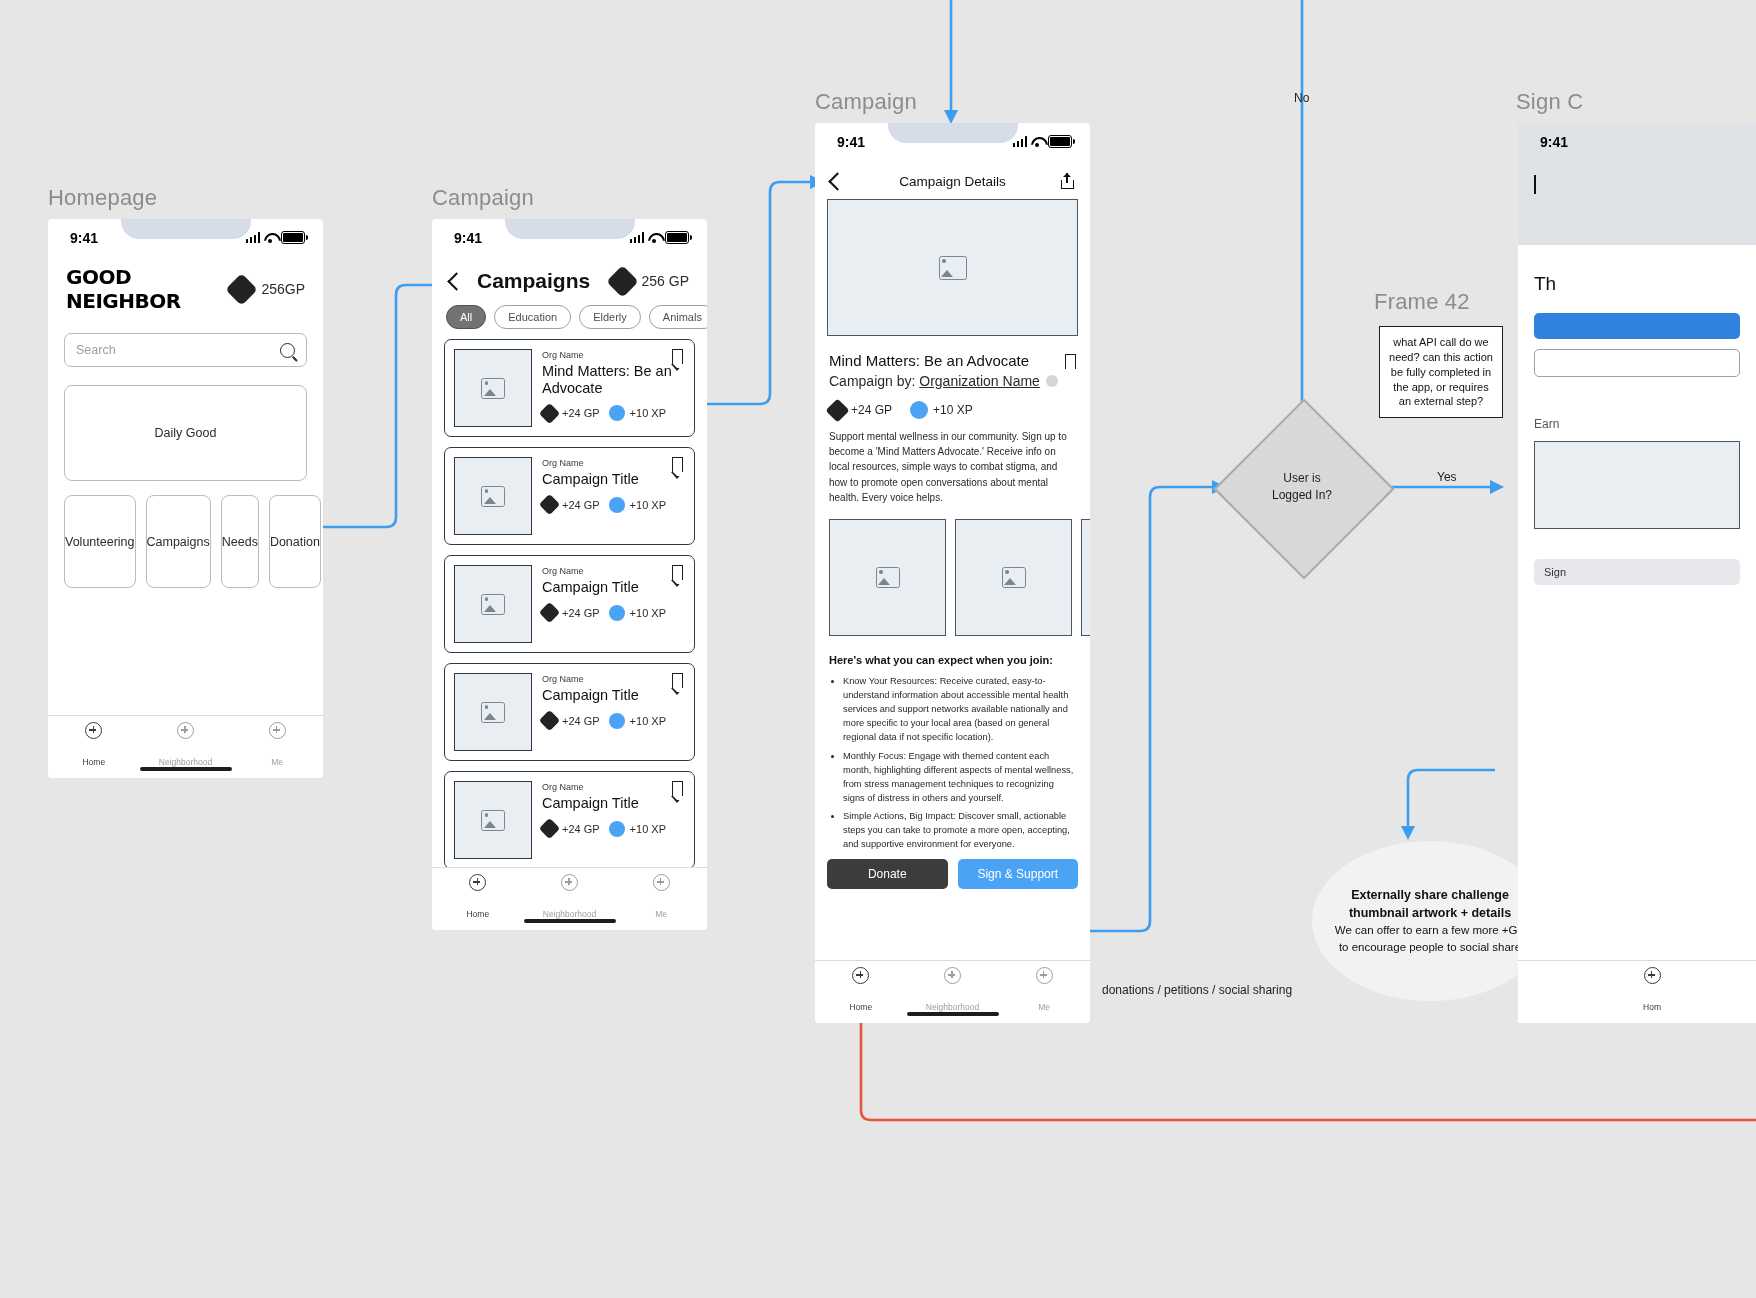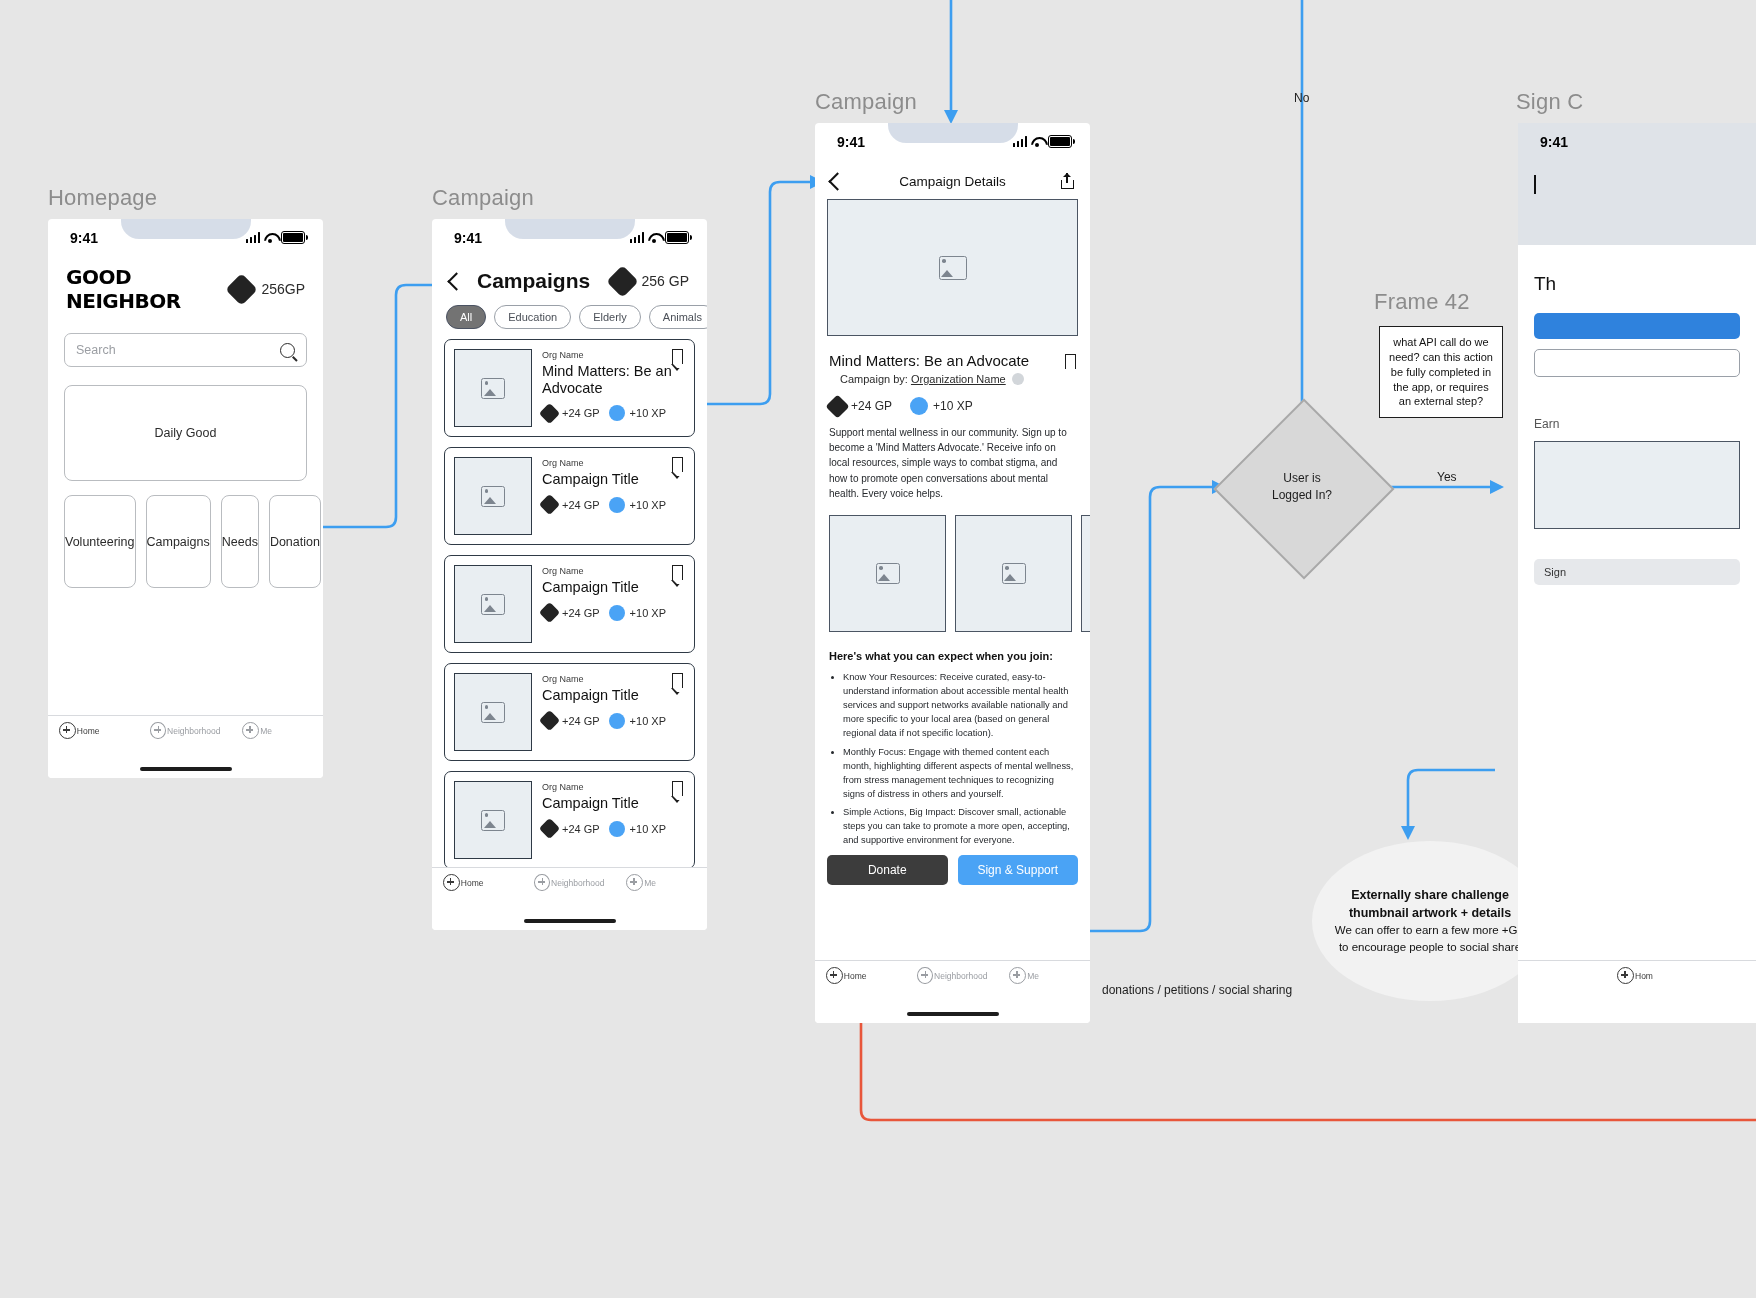--- a/index.html
+++ b/index.html
@@ -47,21 +47,21 @@
   .mag{width:13px;height:13px;border:1.6px solid #2b2b2b;border-radius:50%;position:relative;}
   .mag:after{content:"";position:absolute;right:-4px;bottom:-3px;width:6px;height:1.6px;background:#2b2b2b;transform:rotate(45deg);}
 
   .tile{border:1px solid #b9bcc0;border-radius:8px;display:flex;align-items:center;justify-content:center;
         font-size:12.5px;color:#2b2b2b;background:#fff;}
   .tiles-grid{margin:14px 16px 0 16px;display:grid;grid-template-columns:1fr 1fr 1fr 1fr;gap:10px;}
 
   
   .bottomnav{position:absolute;left:0;right:0;bottom:0;height:62px;border-top:1px solid #d8dade;background:#fff;}
   .navrow{display:flex;height:46px;align-items:flex-start;justify-content:space-around;padding-top:6px;}
-  .navitem{display:flex;flex-direction:row;align-items:center;gap:1px;width:70px;}
+  .navitem{display:flex;flex-direction:column;align-items:center;gap:18px;width:70px;}
   .navicon{width:15px;height:15px;border:1.4px solid #3a3a3a;border-radius:50%;position:relative;}
   .navicon:before,.navicon:after{content:"";position:absolute;background:#3a3a3a;}
   .navicon:before{left:3px;top:6.3px;width:7px;height:1.3px;}
   .navicon:after{left:6.3px;top:3px;width:1.3px;height:7px;}
   .navlabel{font-size:8.5px;color:#3a3a3a;}
   .navitem.dim .navicon{border-color:#9a9da2;}
   .navitem.dim .navicon:before,.navitem.dim .navicon:after{background:#9a9da2;}
   .navitem.dim .navlabel{color:#9a9da2;}
   .homebar{position:absolute;left:50%;transform:translateX(-50%);bottom:7px;width:92px;height:4px;background:#1d1d1d;border-radius:3px;}
 
@@ -93,21 +93,21 @@
   
   .navbar{display:flex;align-items:center;justify-content:space-between;padding:8px 16px 6px 16px;}
   .chev{width:11px;height:11px;border-left:2.3px solid #111;border-bottom:2.3px solid #111;transform:rotate(45deg);}
   .navtitle{font-size:13.5px;color:#111;font-weight:500;}
   .share{width:13px;height:16px;position:relative;}
   .share:before{content:"";position:absolute;left:0;bottom:0;width:13px;height:9px;border:1.7px solid #111;border-top:none;box-sizing:border-box;}
   .share:after{content:"";position:absolute;left:5.2px;top:0;width:1.7px;height:10px;background:#111;}
   .sharetri{position:absolute;left:2.3px;top:0;width:0;height:0;border-left:4.2px solid transparent;border-right:4.2px solid transparent;border-bottom:4.6px solid #111;}
   .hero{margin:4px 12px 0 12px;height:135px;border:1.6px solid #4b5563;background:#e9eef2;display:flex;align-items:center;justify-content:center;}
   .detail-title{font-size:15px;font-weight:500;color:#111;padding:16px 14px 0 14px;}
-  .by{font-size:11px;color:#2b2b2b;padding:4px 14px 0 25px;}
+  .by{font-size:14px;color:#2b2b2b;padding:4px 14px 0 14px;}
   .by u{text-decoration:underline;}
   .desc{font-size:10px;line-height:1.52;color:#26292d;padding:10px 14px 0 14px;}
   .gallery{display:flex;gap:9px;padding:14px 0 0 14px;overflow:hidden;}
   .gcell{width:115px;height:115px;border:1.6px solid #4b5563;background:#e9eef2;display:flex;align-items:center;justify-content:center;flex:none;}
   .expect{font-size:11px;font-weight:600;color:#111;padding:18px 14px 0 14px;}
   .bullets{margin:8px 14px 0 14px;padding-left:14px;font-size:9.3px;line-height:1.52;color:#26292d;}
   .bullets li{margin-bottom:4px;}
   .ctarow{display:flex;gap:10px;padding:4px 12px 0 12px;}
   .cta{flex:1;height:30px;border-radius:5px;display:flex;align-items:center;justify-content:center;font-size:12px;color:#fff;}
   .cta.dark{background:#3c3c3c;}

